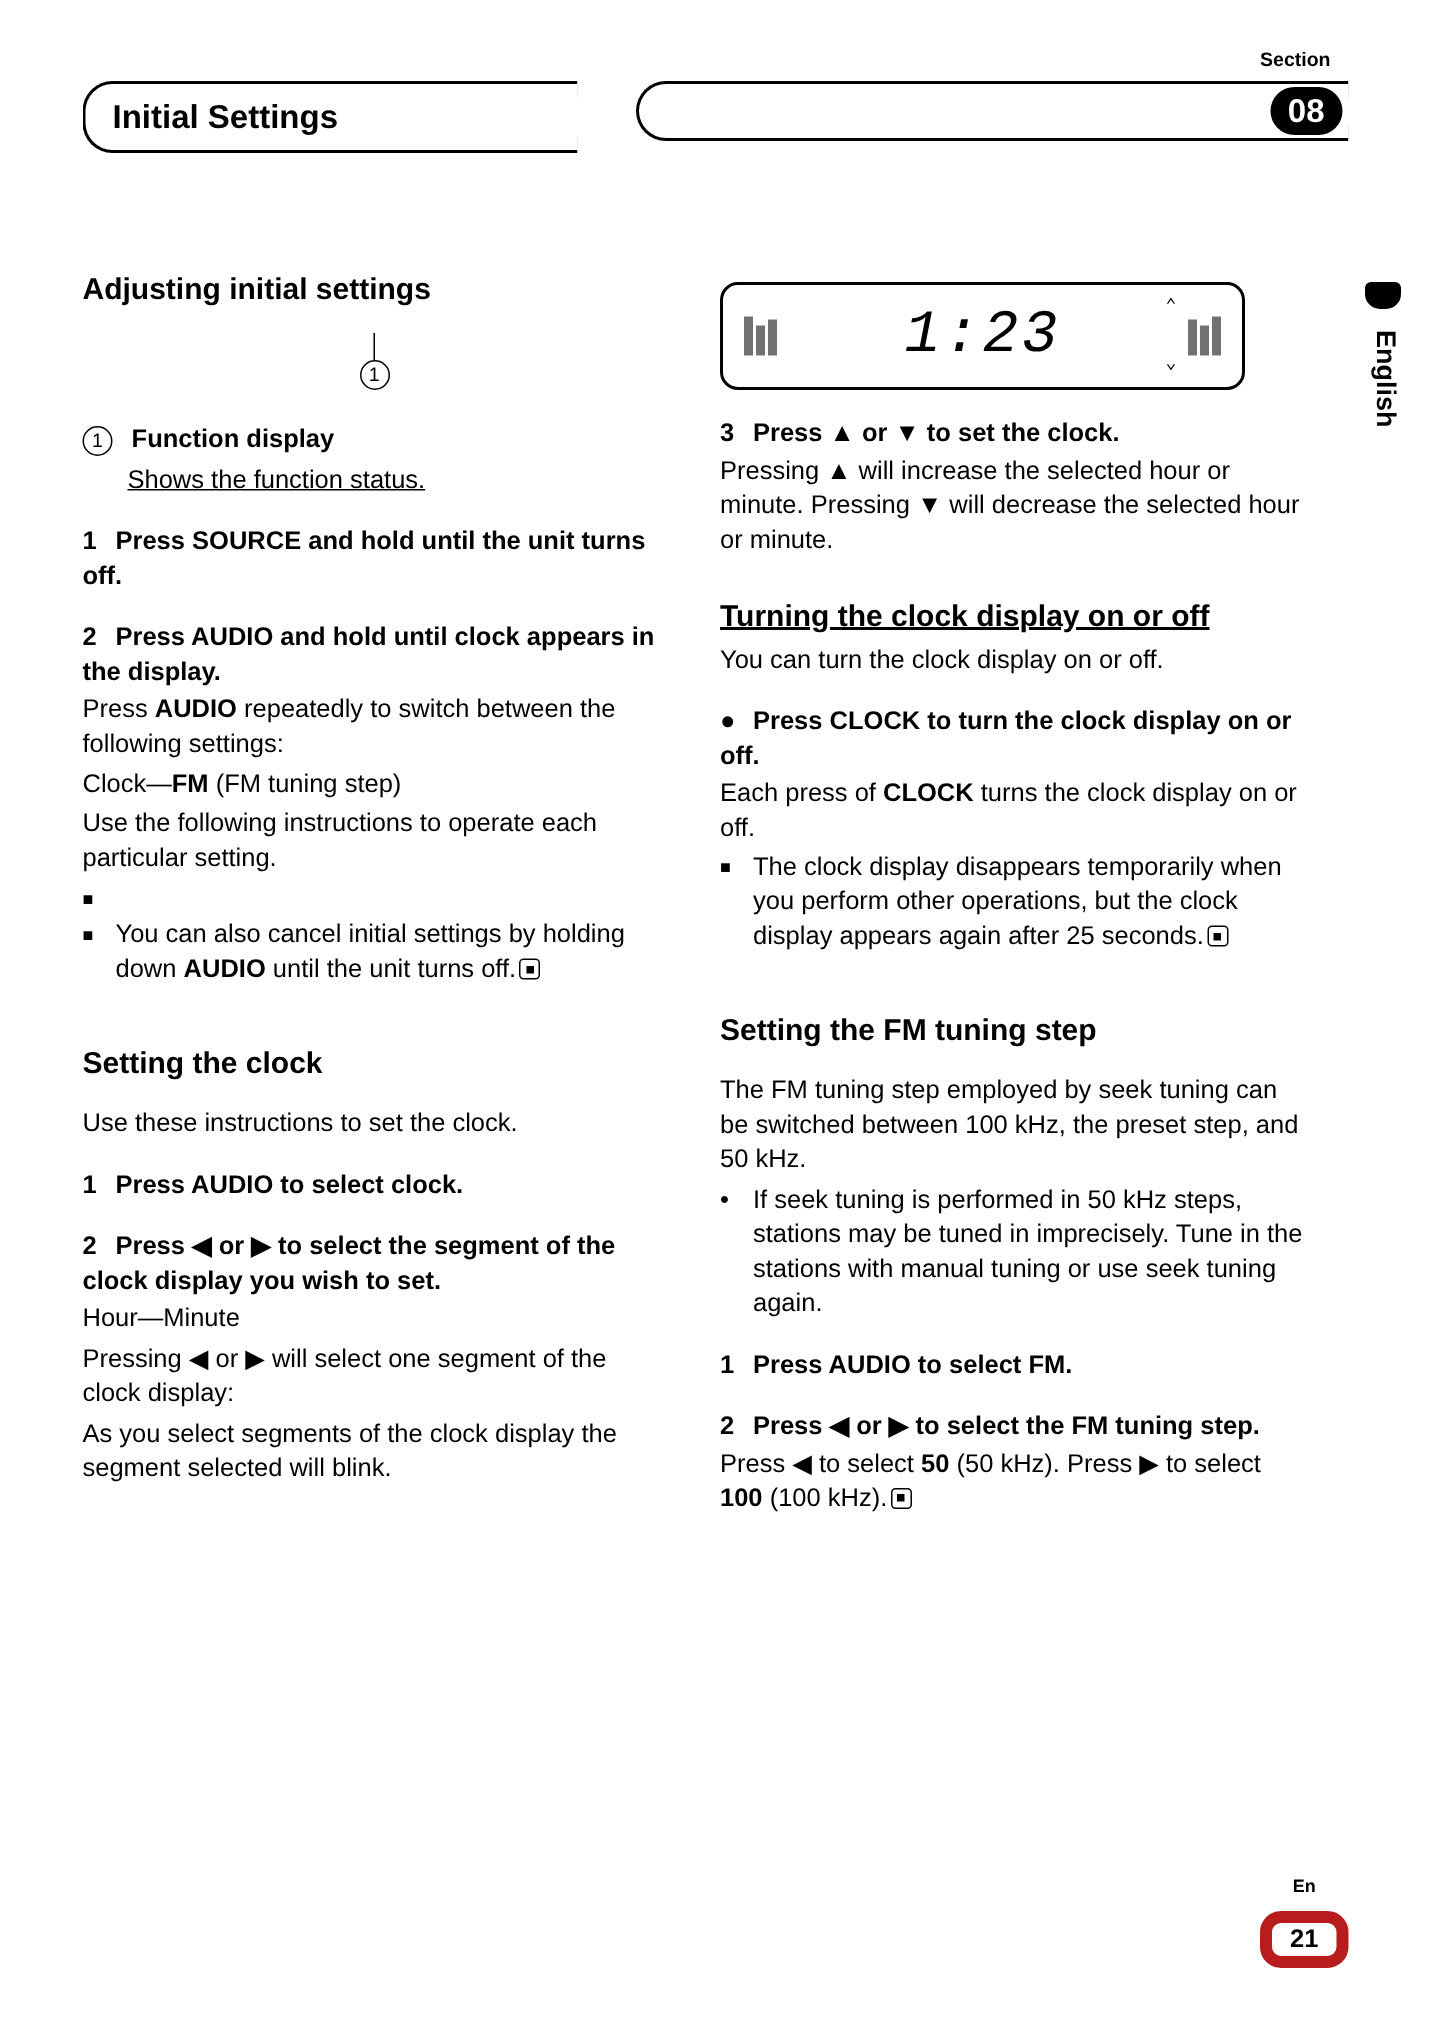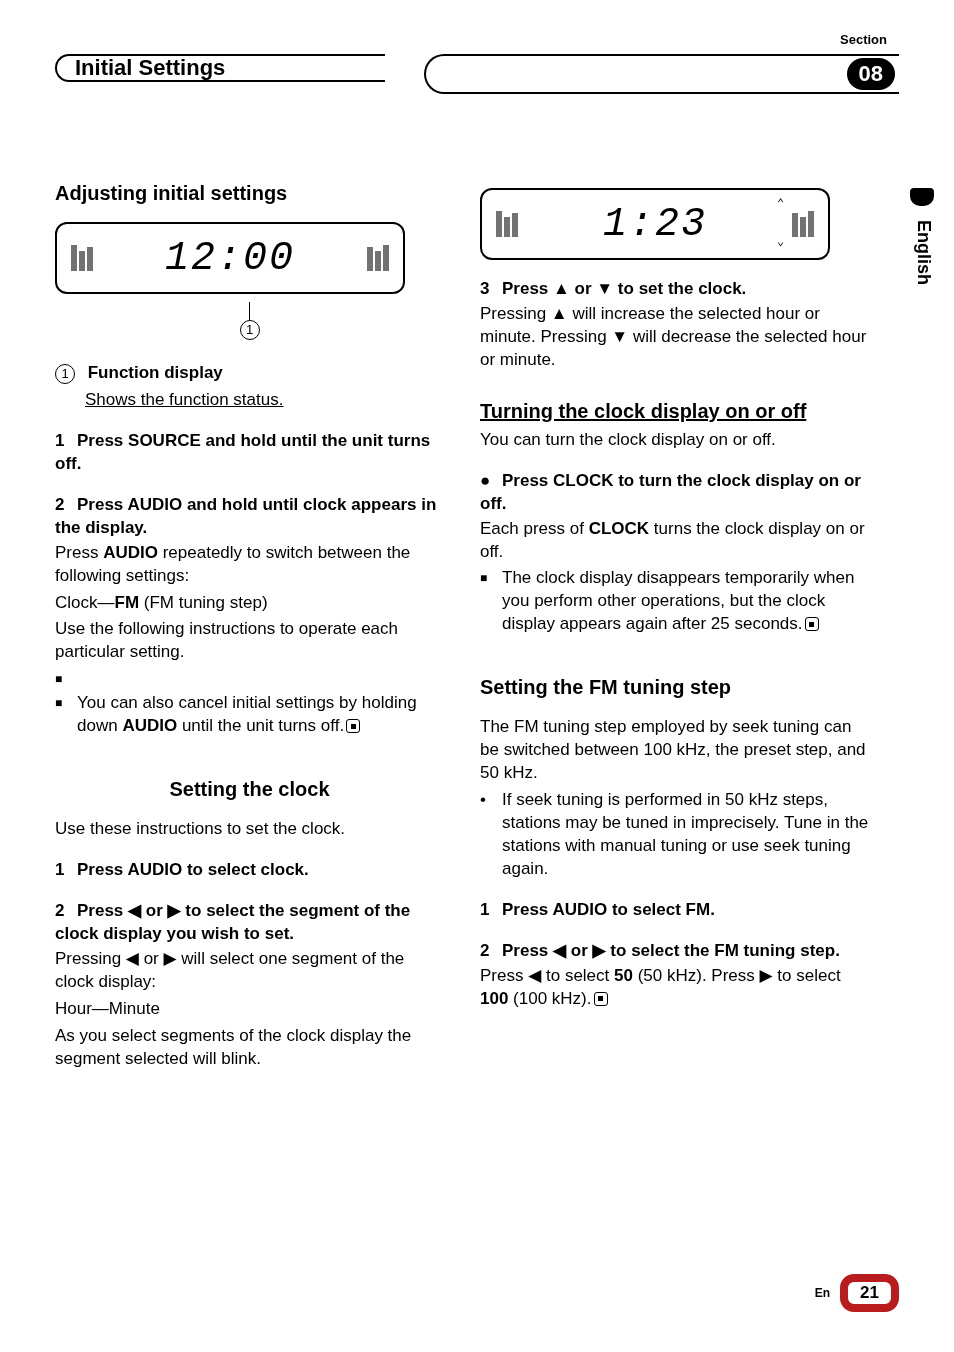--- a/index.html
+++ b/index.html
@@ -33,21 +33,21 @@
   }
   .chapter-bar {
     position: absolute;
     top: 22px;
     left: 0; right: 0;
     height: 40px;
   }
   .chapter-left {
     position: absolute;
     left: 0; top: 0;
-    width: 330px; height: 28px;
+    width: 330px; height: 48px;
     border: 2px solid #000;
     border-radius: 20px;
     border-right: none;
     border-top-right-radius: 0;
     border-bottom-right-radius: 0;
     display: flex;
     align-items: center;
     padding-left: 18px;
   }
   .chapter-left-title {
@@ -232,20 +232,21 @@
   .arrows-over.bottom{ top:auto; bottom:-2px; }
 
   
   .footer {
     position:absolute;
     bottom:40px;
     right:55px;
     display:flex;
     align-items:center;
     gap:10px;
+    flex-direction:column;
   }
   .footer .lang {
     font-size:12px;
     font-weight:700;
   }
   .footer .pagenum {
     border:8px solid #b91c1c;
     border-radius:14px;
     padding:0 12px;
     font-size:17px;
@@ -272,25 +273,20 @@
 
   <div class="side-tab-bar"></div>
   <div class="side-tab">English</div>
 
   <div class="cols">
 
     <div class="col">
 
       <h1 class="sec">Adjusting initial settings</h1>
 
-      <div class="disp small">
-        <div class="eq-icon"></div>
-        <div class="seg">12:00</div>
-        <div class="eq-icon right"></div>
-      </div>
       <div class="callout">
         <div class="callout-line"></div>
         <span class="callout-circle">1</span>
       </div>
 
 
       <p class="body" style="margin-top:16px;">
         <span class="circled">1</span>
         <b>Function display</b>
       </p>
@@ -308,28 +304,28 @@
       <p class="body">Use the following instructions to operate each particular setting.</p>
 
       <div class="bullet-line">
         <span class="bullet-mark bullet-sq">■</span>
       </div>
       <div class="bullet-line">
         <span class="bullet-mark bullet-sq">■</span>
         <span><span>You can also cancel initial settings by holding down </span><b>AUDIO</b><span> until the unit turns off.</span><span class="inline-end"></span></span>
       </div>
 
-      <h1 class="sec" style="margin-top:40px;text-align:center;">Setting the clock</h1>
+      <h1 class="sec" style="margin-top:40px;">Setting the clock</h1>
       <p class="body">Use these instructions to set the clock.</p>
 
       <p class="step"><span class="step-num">1</span><span>Press AUDIO to select clock.</span></p>
 
       <p class="step"><span class="step-num">2</span><span>Press ◀ or ▶ to select the segment of the clock display you wish to set.</span></p>
+      <p class="body">Hour—Minute</p>
       <p class="body">Pressing ◀ or ▶ will select one segment of the clock display:</p>
-      <p class="body">Hour—Minute</p>
       <p class="body">As you select segments of the clock display the segment selected will blink.</p>
 
     </div>
 
     <div class="col" style="padding-right:30px;">
 
       <div class="disp small" style="margin-top:6px;">
         <div class="eq-icon"></div>
         <div class="seg">
           <span class="arrows-over">⌃</span>

